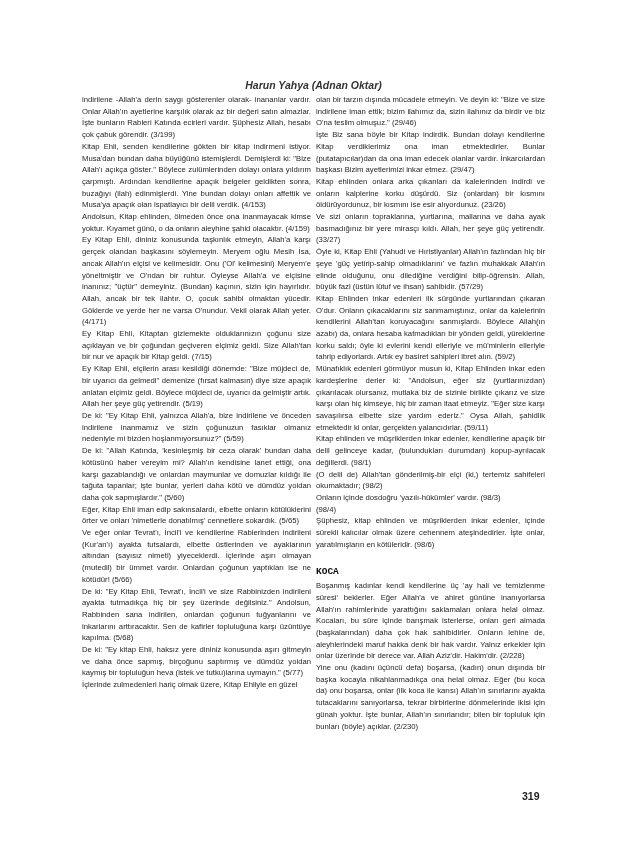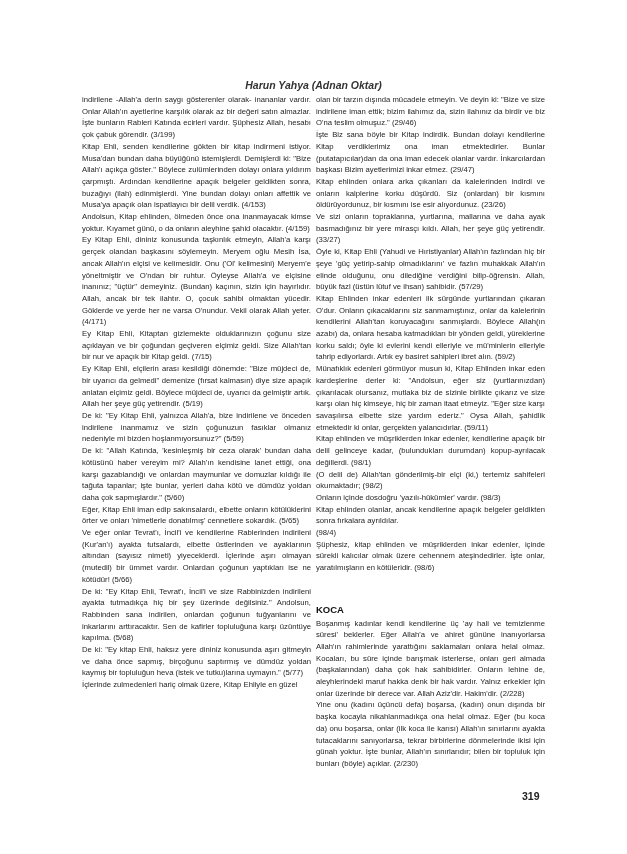--- a/index.html
+++ b/index.html
@@ -11,22 +11,22 @@
   }
   .col {
     position: absolute; top: 94px; width: 229px;
     font-family: "Liberation Sans", sans-serif; font-size: 7.7px; line-height: 11.7px;
     color: #1f1f1f; text-align: justify;
   }
   .col.left { left: 82px; }
   .col.right { left: 316px; }
   .col p { margin: 0; }
   .section-title {
-    font-family: Liberation Sans, sans-serif; font-weight: bold; font-size: 9.5px;
-    margin: 30px 0 2px 0; color: #111;
+    font-family: Liberation Mono, monospace; font-weight: bold; font-size: 9.5px;
+    margin: 16px 0 2px 0; color: #111;
   }
   .page-number {
     position: absolute; left: 522px; top: 790px;
     font-family: "Liberation Sans", sans-serif; font-weight: bold; font-size: 10.5px; color: #222;
   }
 </style>
 </head>
 <body>
 
 <div class="header">Harun Yahya (Adnan Oktar)</div>
@@ -51,21 +51,20 @@
   <p>olan bir tarzın dışında mücadele etmeyin. Ve deyin ki: "Bize ve size indirilene iman ettik; bizim ilahımız da, sizin ilahınız da birdir ve biz O'na teslim olmuşuz." (29/46)</p>
   <p>İşte Biz sana böyle bir Kitap indirdik. Bundan dolayı kendilerine Kitap verdiklerimiz ona iman etmektedirler. Bunlar (putatapıcılar)dan da ona iman edecek olanlar vardır. İnkarcılardan başkası Bizim ayetlerimizi inkar etmez. (29/47)</p>
   <p>Kitap ehlinden onlara arka çıkanları da kalelerinden indirdi ve onların kalplerine korku düşürdü. Siz (onlardan) bir kısmını öldürüyordunuz, bir kısmını ise esir alıyordunuz. (23/26)</p>
   <p>Ve sizi onların topraklarına, yurtlarına, mallarına ve daha ayak basmadığınız bir yere mirasçı kıldı. Allah, her şeye güç yetirendir. (33/27)</p>
   <p>Öyle ki, Kitap Ehli (Yahudi ve Hıristiyanlar) Allah'ın fazlından hiç bir şeye 'güç yetirip-sahip olmadıklarını' ve fazlın muhakkak Allah'ın elinde olduğunu, onu dilediğine verdiğini bilip-öğrensin. Allah, büyük fazl (üstün lütuf ve ihsan) sahibidir. (57/29)</p>
   <p>Kitap Ehlinden inkar edenleri ilk sürgünde yurtlarından çıkaran O'dur. Onların çıkacaklarını siz sanmamıştınız, onlar da kalelerinin kendilerini Allah'tan koruyacağını sanmışlardı. Böylece Allah(ın azabı) da, onlara hesaba katmadıkları bir yönden geldi, yüreklerine korku saldı; öyle ki evlerini kendi elleriyle ve mü'minlerin elleriyle tahrip ediyorlardı. Artık ey basiret sahipleri ibret alın. (59/2)</p>
   <p>Münafıklık edenleri görmüyor musun ki, Kitap Ehlinden inkar eden kardeşlerine derler ki: "Andolsun, eğer siz (yurtlarınızdan) çıkarılacak olursanız, mutlaka biz de sizinle birlikte çıkarız ve size karşı olan hiç kimseye, hiç bir zaman itaat etmeyiz. "Eğer size karşı savaşılırsa elbette size yardım ederiz." Oysa Allah, şahidlik etmektedir ki onlar, gerçekten yalancıdırlar. (59/11)</p>
   <p>Kitap ehlinden ve müşriklerden inkar edenler, kendilerine apaçık bir delil gelinceye kadar, (bulundukları durumdan) kopup-ayrılacak değillerdi. (98/1)</p>
   <p>(O delil  de) Allah'tan gönderilmiş-bir elçi (ki,) tertemiz sahifeleri okumaktadır; (98/2)</p>
   <p>Onların içinde dosdoğru 'yazılı-hükümler' vardır. (98/3)</p>
-  <p>Kitap ehlinden olanlar, ancak kendilerine apaçık belgeler geldikten sonra fırkalara ayrıldılar.</p>
   <p>(98/4)</p>
   <p>Şüphesiz, kitap ehlinden ve müşriklerden inkar edenler, içinde sürekli kalıcılar olmak üzere cehennem ateşindedirler. İşte onlar, yaratılmışların en kötüleridir. (98/6)</p>
   <div class="section-title">KOCA</div>
   <p>Boşanmış kadınlar kendi kendilerine üç 'ay hali ve temizlenme süresi' beklerler. Eğer Allah'a ve ahiret gününe inanıyorlarsa Allah'ın rahimlerinde yarattığını saklamaları onlara helal olmaz. Kocaları, bu süre içinde barışmak isterlerse, onları geri almada (başkalarından) daha çok hak sahibidirler. Onların lehine de, aleyhlerindeki maruf hakka denk bir hak vardır. Yalnız erkekler için onlar üzerinde bir derece var. Allah Aziz'dir. Hakim'dir. (2/228)</p>
   <p>Yine onu (kadını üçüncü defa) boşarsa, (kadın) onun dışında bir başka kocayla nikahlanmadıkça ona helal olmaz. Eğer (bu koca da) onu boşarsa, onlar (ilk koca ile karısı) Allah'ın sınırlarını ayakta tutacaklarını sanıyorlarsa, tekrar birbirlerine dönmelerinde ikisi için günah yoktur. İşte bunlar, Allah'ın sınırlarıdır; bilen bir topluluk için bunları (böyle) açıklar. (2/230)</p>
 </div>
 
 <div class="page-number">319</div>
 
 </body></html>

